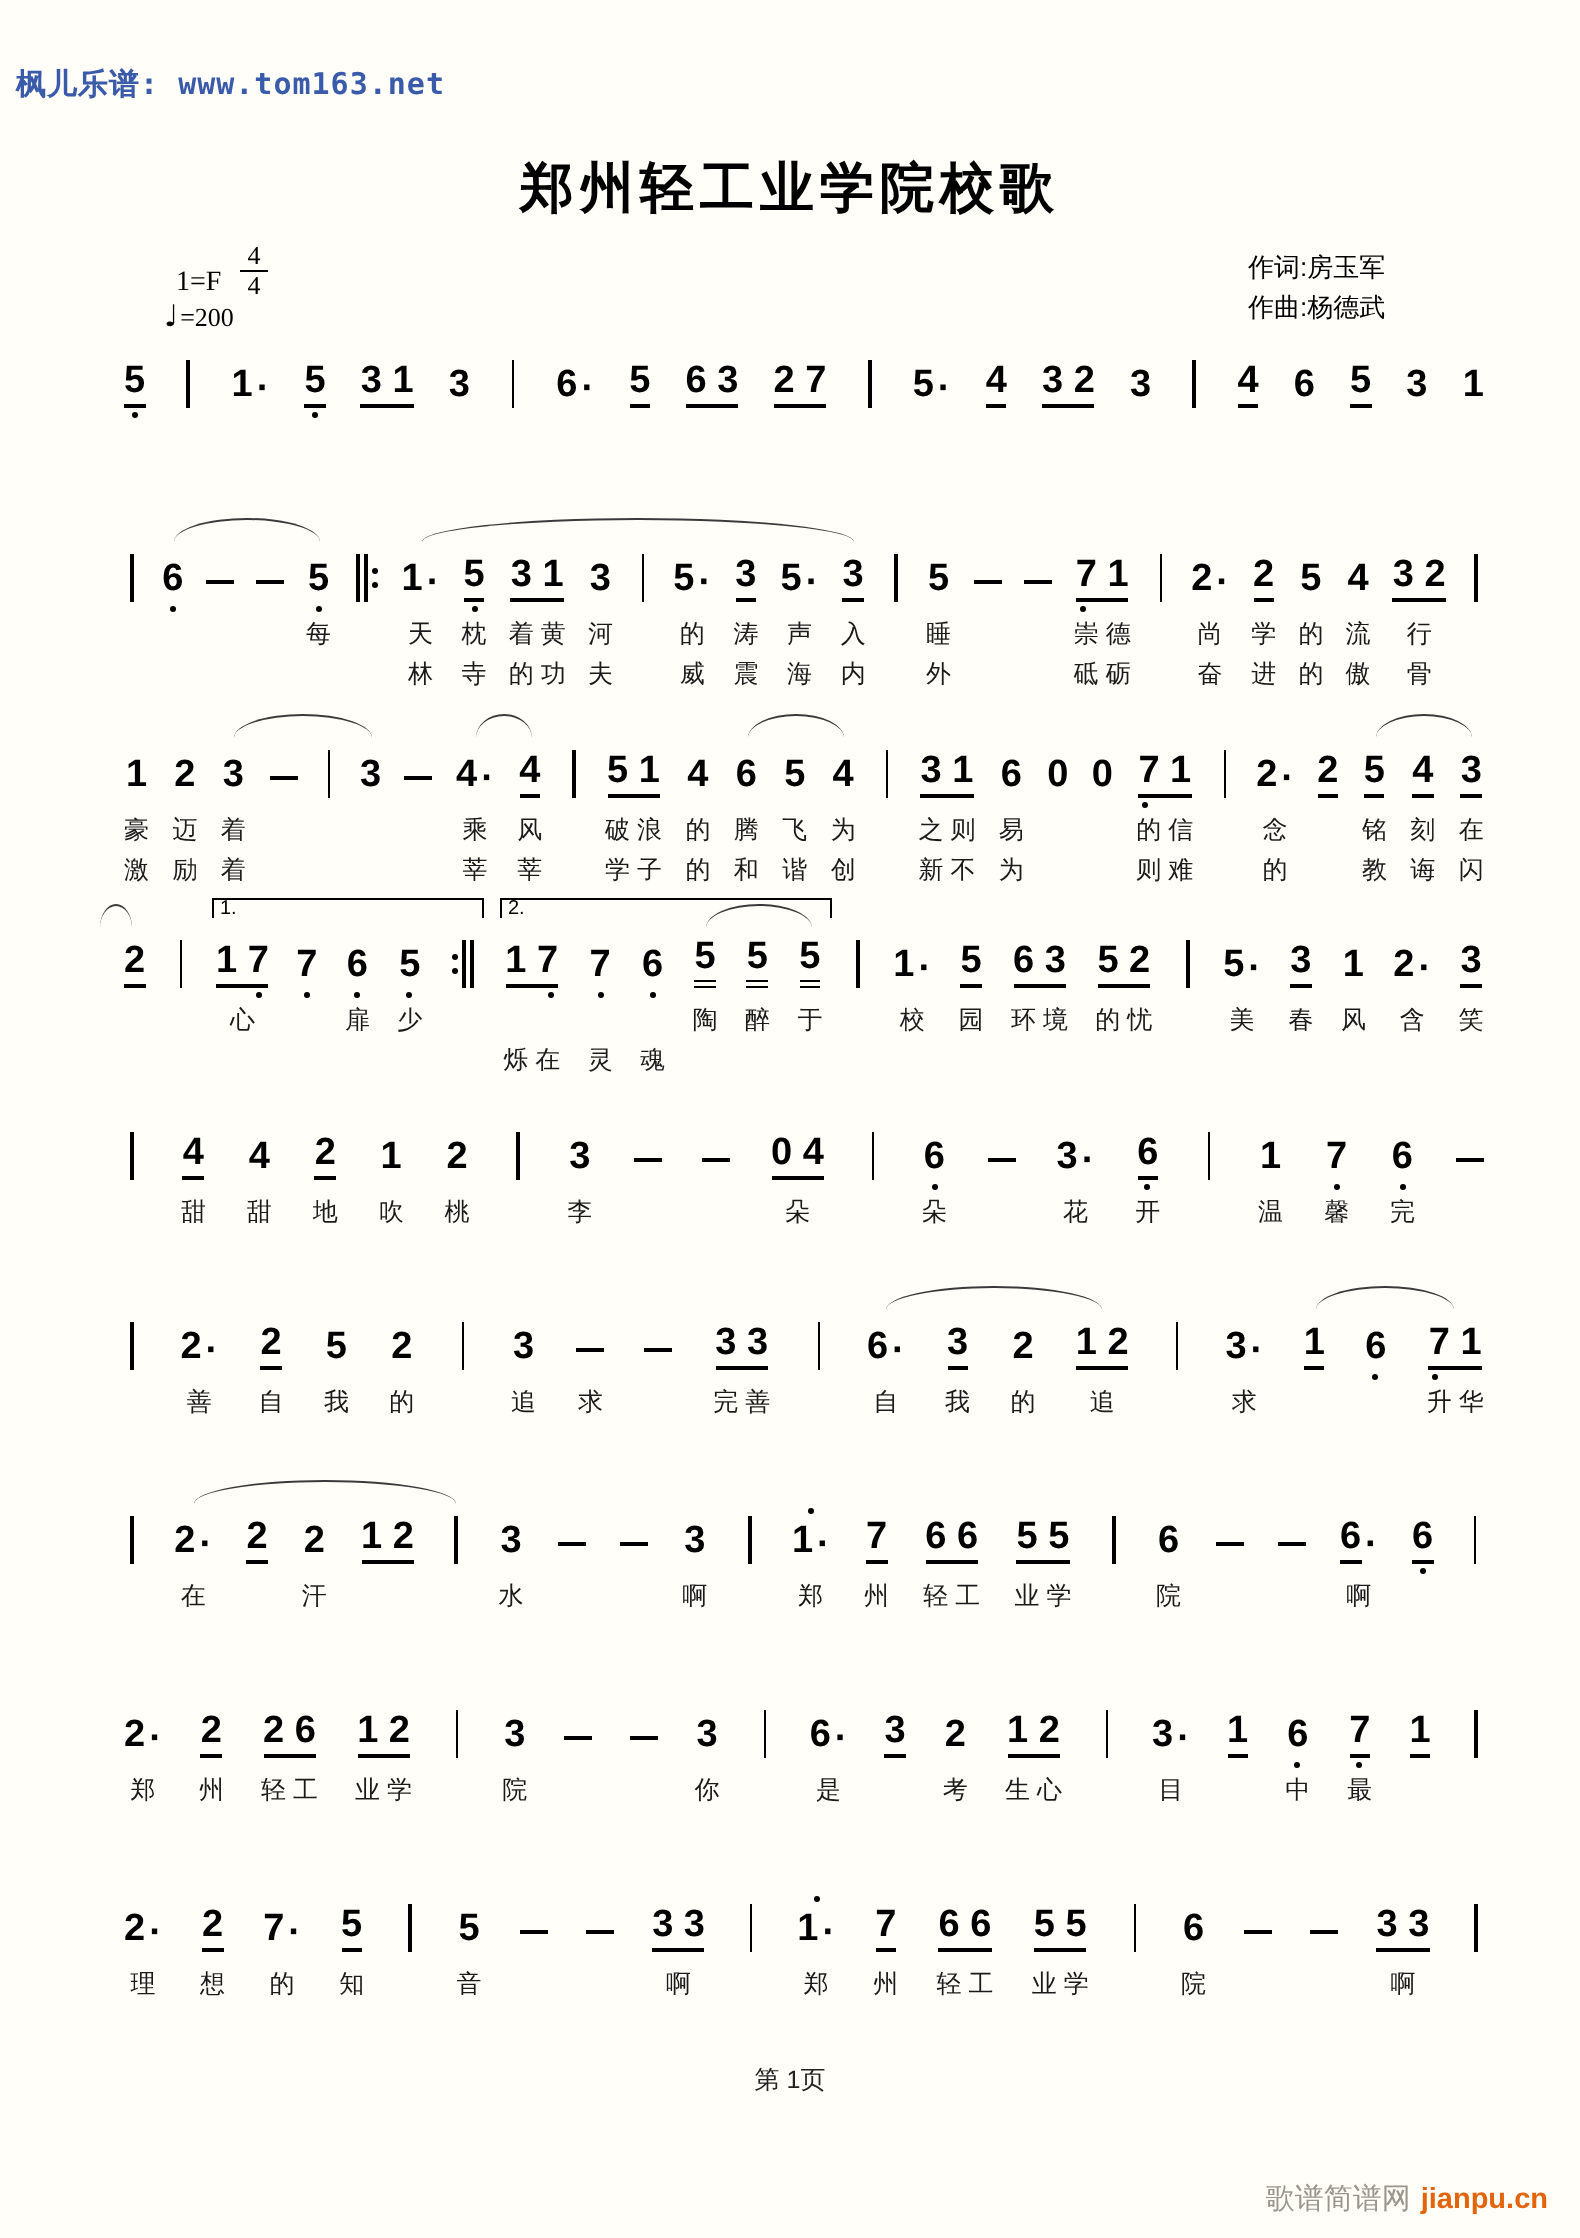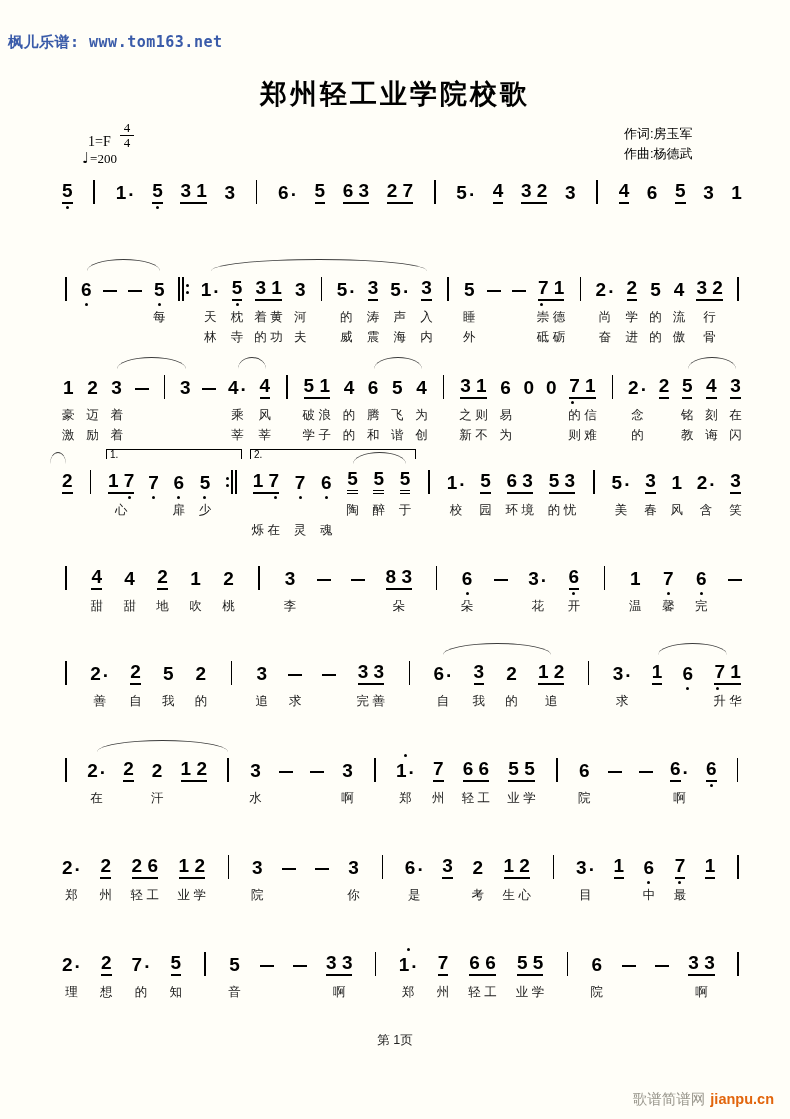--- a/index.html
+++ b/index.html
@@ -984,21 +984,21 @@
         <div class="numrow">
           <span class="num u1">6 3</span>
         </div>
         <div class="dotrow lo"></div>
         <div class="lyric">环 境</div>
         <div class="lyric"></div>
       </div>
       <div class="col">
         <div class="dotrow hi"></div>
         <div class="numrow">
-          <span class="num u1">5 3</span>
+          <span class="num u1">5 2</span>
         </div>
         <div class="dotrow lo"></div>
         <div class="lyric">的 忧</div>
         <div class="lyric"></div>
       </div>
       <div class="col">
         <div class="dotrow hi"></div>
         <div class="numrow">
           <span class="barwrap">
             <div class="vbar" style="width: 1.5px;"></div>
@@ -1145,21 +1145,21 @@
         <div class="dotrow hi"></div>
         <div class="numrow">
           <span class="dash"></span>
         </div>
         <div class="dotrow lo"></div>
         <div class="lyric"></div>
       </div>
       <div class="col">
         <div class="dotrow hi"></div>
         <div class="numrow">
-          <span class="num u1">8 3</span>
+          <span class="num u1">0 4</span>
         </div>
         <div class="dotrow lo"></div>
         <div class="lyric">朵</div>
       </div>
       <div class="col">
         <div class="dotrow hi"></div>
         <div class="numrow">
           <span class="barwrap">
             <div class="vbar" style="width: 1.5px;"></div>
           </span>

